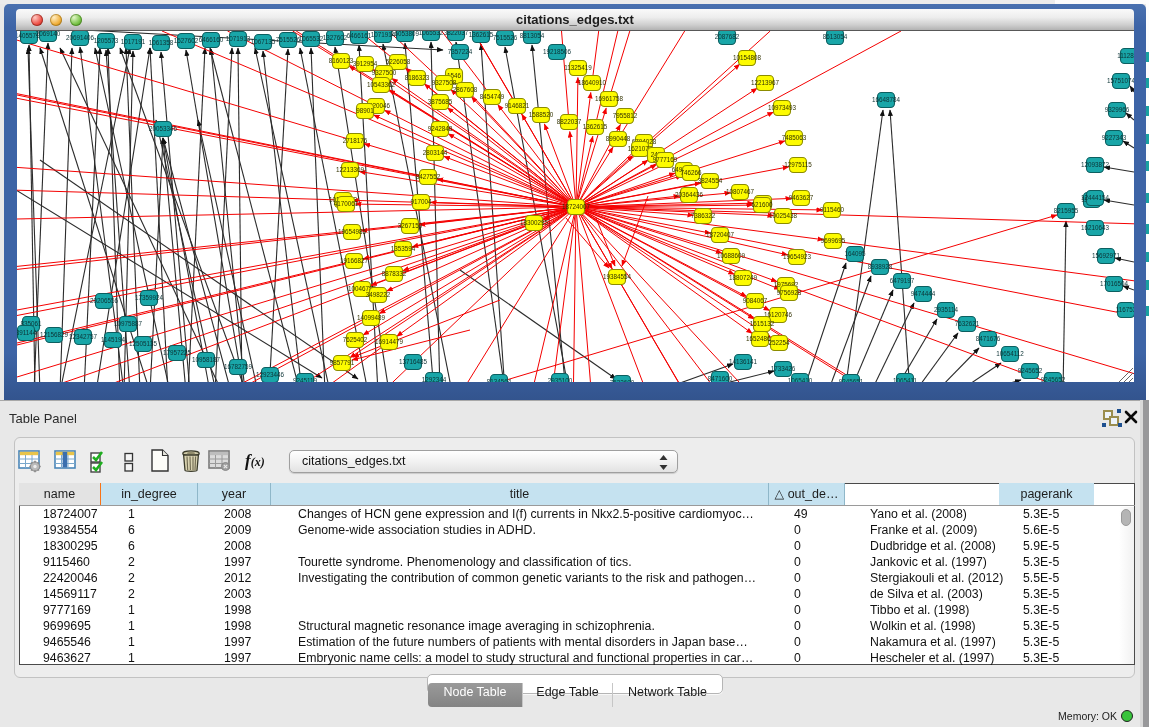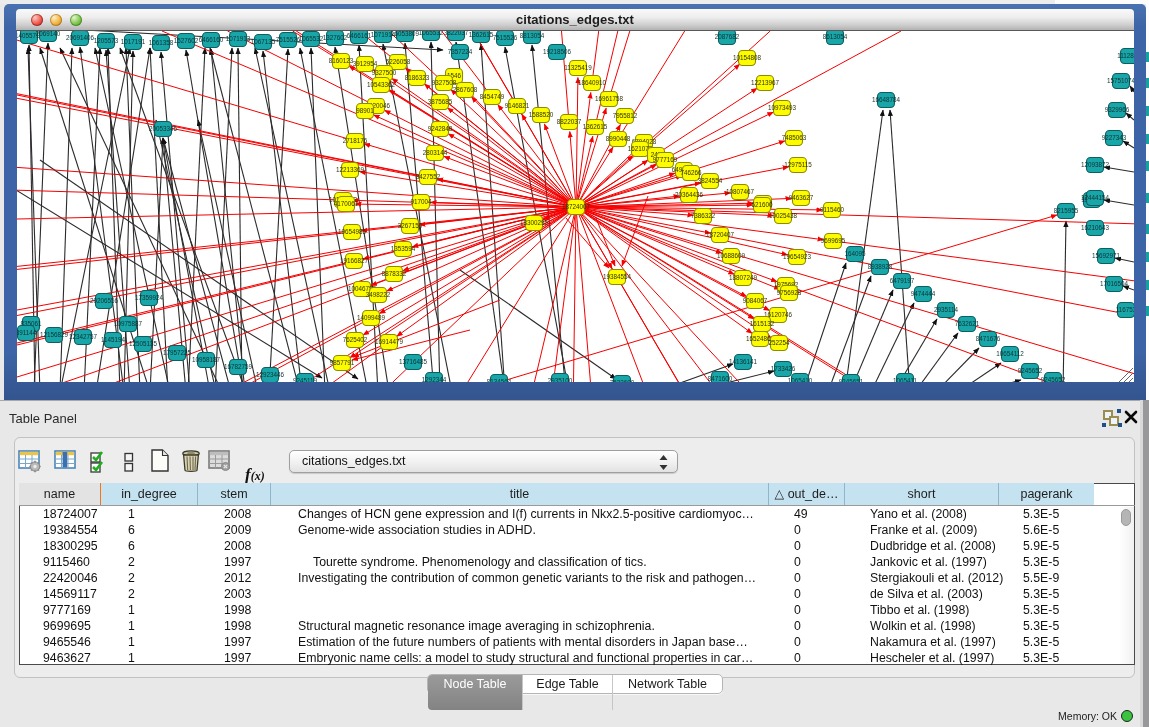--- a/index.html
+++ b/index.html
@@ -27,21 +27,21 @@
  font-size:12.5px;color:#1d1d1d;text-align:center;line-height:22px}
 #thead{position:absolute;left:19px;top:483px;width:1116px;height:23px;border-bottom:1px solid #9a9a9a}
 .trow{position:absolute;left:19px;width:1116px;height:16px;font-size:12.3px;color:#111}
 .trow span{position:absolute;top:1px;white-space:nowrap}
 #vscroll{position:absolute;left:1119px;top:507px;width:15px;height:157px;
  background:linear-gradient(90deg,#ffffff,#f1f1f1)}
 #vthumb{position:absolute;left:2px;top:2px;width:10px;height:17px;border-radius:5px;
  background:#b5b5b5;border:1px solid #9a9a9a}
 #tabs{position:absolute;left:427px;top:674px;width:296px;height:20px;border:1px solid #b5b5b5;
  border-radius:5px;background:#fff;box-shadow:0 1px 0 rgba(255,255,255,.7)}
-#tabs .seg{position:absolute;top:0;height:35px;line-height:18px;font-size:12.5px;text-align:center;color:#1a1a1a}
+#tabs .seg{position:absolute;top:8px;height:24px;line-height:18px;font-size:12.5px;text-align:center;color:#1a1a1a}
 #seg1{left:0;width:94px;border-radius:4px 0 0 4px;background:linear-gradient(180deg,#9a9a9a,#838383);color:#fff !important}
 #seg2{left:94px;width:90px;border-left:1px solid #c6c6c6}
 #seg3{left:184px;width:110px;border-left:1px solid #c6c6c6}
 #mem{position:absolute;left:1020px;top:710px;width:97px;text-align:right;font-size:10.5px;color:#222}
 #memdot{position:absolute;left:1121px;top:710px;width:12px;height:12px;border-radius:50%;
  background:#38c43c;border:1px solid #222}
 #rstrip{position:absolute;left:1140px;top:400px;width:9px;height:327px;
  background:linear-gradient(90deg,#d9d9d9 0,#d9d9d9 3px,#98989a 3px)}
 #rwhite{position:absolute;left:1146px;top:0;width:3px;height:400px;background:#fdfdfd}
 #topstrip{position:absolute;left:0;top:0;width:1149px;height:4px;background:#ececec}
@@ -671,37 +671,36 @@
         <rect x="1.8" y="2.8" width="18.4" height="3.4" fill="#bdbdbd"></rect>
         <g stroke="#9a9a9a" stroke-width="1">
           <line x1="1" y1="10" x2="21" y2="10"></line>
           <line x1="1" y1="14.5" x2="21" y2="14.5"></line>
           <line x1="7.5" y1="6" x2="7.5" y2="19"></line>
           <line x1="14" y1="6" x2="14" y2="19"></line>
         </g>
         <circle cx="17.5" cy="17.5" r="4" fill="#9f9f9f" stroke="#888"></circle>
         <path d="M15.8,15.8 L19.2,19.2 M19.2,15.8 L15.8,19.2" stroke="#e8e8e8" stroke-width="1.2"></path>
       </svg>
-      <div style="position:absolute;left:245px;top:64px;font-family:'Liberation Serif',serif;font-style:italic;font-weight:bold;font-size:17px;color:#111">f<span style="font-size:12px">(x)</span></div>
+      <div style="position:absolute;left:245px;top:50px;font-family:'Liberation Serif',serif;font-style:italic;font-weight:bold;font-size:17px;color:#111">f<span style="font-size:12px">(x)</span></div>
   <div id="combo">
         <div class="txt">citations_edges.txt</div>
     <svg style="position:absolute;right:9px;top:4px" width="9" height="15">
       <path d="M4.5,0 L8.5,5 L0.5,5 Z" fill="#333"></path>
           <path d="M4.5,15 L8.5,10 L0.5,10 Z" fill="#333"></path>
     </svg>
   </div>
 </div>
 <div class="abs" id="tbl"></div>
 <div class="abs" id="thead">
   <div class="hcell" style="left:0;width:82px;background:#e3e3e3;border-right:1px solid #f97316">name</div>
   <div class="hcell" style="left:82px;width:97px">in_degree</div>
-  <div class="hcell" style="left:179px;width:73px">stem</div>
+  <div class="hcell" style="left:179px;width:73px">year</div>
   <div class="hcell" style="left:252px;width:498px">title</div>
   <div class="hcell" style="left:750px;width:76px">△ out_de…</div>
-  <div class="hcell" style="left:826px;width:154px">short</div>
   <div class="hcell" style="left:980px;width:95px;border-right:none">pagerank</div>
 </div>
 <div class="trow" style="top:506px">
       <span style="left:24px">18724007</span>
       <span style="left:109px">1</span>
       <span style="left:205px">2008</span>
       <span style="left:279px">Changes of HCN gene expression and I(f) currents in Nkx2.5-positive cardiomyoc…</span>
       <span style="left:775px">49</span>
       <span style="left:851px">Yano et al. (2008)</span>
       <span style="left:1004px">5.3E-5</span>
@@ -720,33 +719,33 @@
       <span style="left:109px">6</span>
       <span style="left:205px">2008</span>
       <span style="left:775px">0</span>
       <span style="left:851px">Dudbridge et al. (2008)</span>
       <span style="left:1004px">5.9E-5</span>
     </div>
     <div class="trow" style="top:554px">
       <span style="left:24px">9115460</span>
       <span style="left:109px">2</span>
       <span style="left:205px">1997</span>
-      <span style="left:294px">Tourette syndrome. Phenomenology and classification of tics.</span>
+      <span style="left:279px">Tourette syndrome. Phenomenology and classification of tics.</span>
       <span style="left:775px">0</span>
       <span style="left:851px">Jankovic et al. (1997)</span>
       <span style="left:1004px">5.3E-5</span>
     </div>
     <div class="trow" style="top:570px">
       <span style="left:24px">22420046</span>
       <span style="left:109px">2</span>
       <span style="left:205px">2012</span>
       <span style="left:279px">Investigating the contribution of common genetic variants to the risk and pathogen…</span>
       <span style="left:775px">0</span>
       <span style="left:851px">Stergiakouli et al. (2012)</span>
-      <span style="left:1004px">5.5E-9</span>
+      <span style="left:1004px">5.5E-5</span>
     </div>
     <div class="trow" style="top:586px">
       <span style="left:24px">14569117</span>
       <span style="left:109px">2</span>
       <span style="left:205px">2003</span>
       <span style="left:775px">0</span>
       <span style="left:851px">de Silva et al. (2003)</span>
       <span style="left:1004px">5.3E-5</span>
     </div>
     <div class="trow" style="top:602px">

